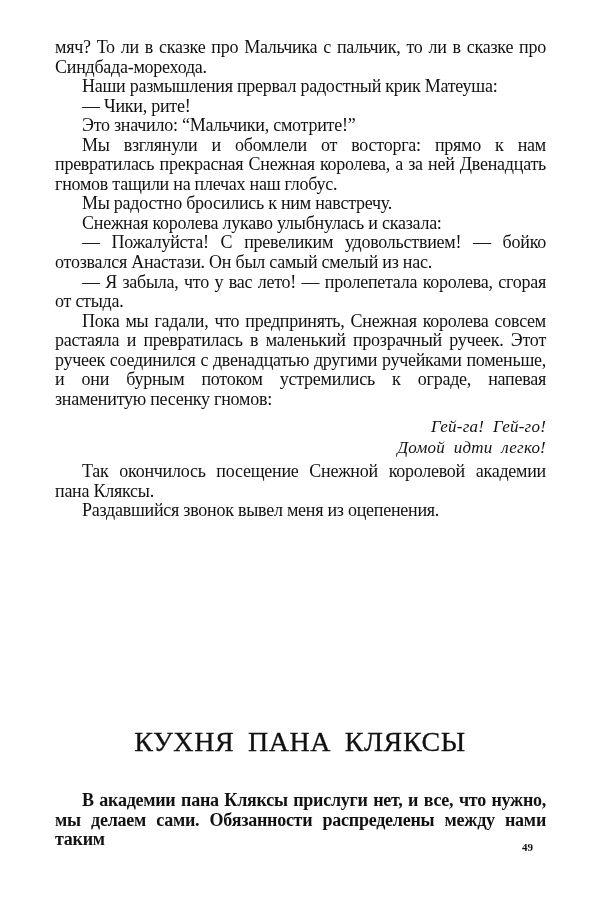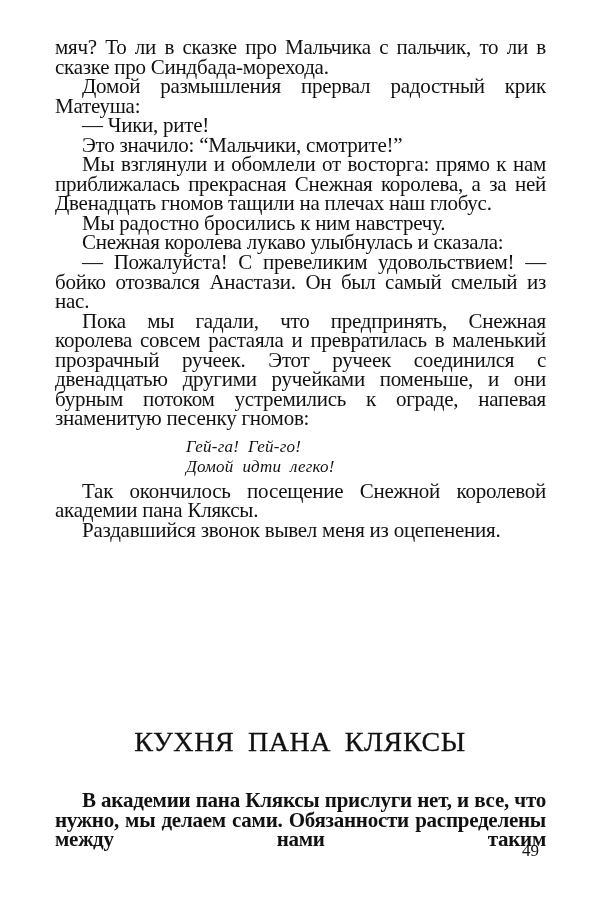--- a/index.html
+++ b/index.html
@@ -15,35 +15,36 @@
       color: #111111;
       font-family: "Liberation Serif", "DejaVu Serif", serif;
     }
     .page {
       position: absolute;
       left: 55px;
       top: 38px;
       width: 491px;
     }
     .p {
-      font-size: 21px;
+      font-size: 18px;
       line-height: 19.55px;
       text-align: justify;
       margin: 0;
       letter-spacing: -0.25px;
       word-spacing: 0px;
     }
     .p.indent { text-indent: 27px; }
     .p.last-left { text-align-last: left; }
     .poem {
       margin: 8px 0 4px 131px;
       font-style: italic;
       font-size: 17px;
       line-height: 20.5px;
       letter-spacing: 0.2px;
+      text-align: right;
     }
     .poem div { white-space: pre; }
     .heading {
       position: absolute;
       left: 0;
       width: 600px;
       top: 726px;
       text-align: center;
       font-size: 28px;
       font-weight: normal;
@@ -55,36 +56,37 @@
     .page2 {
       position: absolute;
       left: 55px;
       top: 791px;
       width: 491px;
     }
     .page-number {
       position: absolute;
       left: 522px;
       top: 841px;
-      font-size: 17px;
-      font-weight: normal;
+      font-size: 11px;
+      font-weight: bold;
     }
   </style>
 </head>
 <body>
 
 <div class="page">
   <p class="p last-left">мяч? То ли в сказке про Мальчика с пальчик, то ли в сказке про Синдбада-морехода.</p>
-  <p class="p indent last-left">Домой размышления прервал радостный крик Матеуша:</p>
+  <p class="p indent last-left">Наши размышления прервал радостный крик Матеуша:</p>
   <p class="p indent last-left">— Чики, рите!</p>
   <p class="p indent last-left">Это значило: “Мальчики, смотрите!”</p>
-  <p class="p indent last-left">Мы взглянули и обомлели от восторга: прямо к нам приближалась прекрасная Снежная королева, а за ней Двенадцать гномов тащили на плечах наш глобус.</p>
+  <p class="p indent last-left">Мы взглянули и обомлели от восторга: прямо к нам превратилась прекрасная Снежная королева, а за ней Двенадцать гномов тащили на плечах наш глобус.</p>
   <p class="p indent last-left">Мы радостно бросились к ним навстречу.</p>
   <p class="p indent last-left">Снежная королева лукаво улыбнулась и сказала:</p>
   <p class="p indent last-left">— Пожалуйста! С превеликим удовольствием! — бойко отозвался Анастази. Он был самый смелый из нас.</p>
+  <p class="p indent last-left">— Я забыла, что у вас лето! — пролепетала королева, сгорая от стыда.</p>
   <p class="p indent last-left">Пока мы гадали, что предпринять, Снежная королева совсем растаяла и превратилась в маленький прозрачный ручеек. Этот ручеек соединился с двенадцатью другими ручейками поменьше, и они бурным потоком устремились к ограде, напевая знаменитую песенку гномов:</p>
 
   <div class="poem">
     <div>Гей-га!  Гей-го!</div>
     <div>Домой  идти  легко!</div>
   </div>
 
   <p class="p indent last-left">Так окончилось посещение Снежной королевой академии пана Кляксы.</p>
   <p class="p indent last-left">Раздавшийся звонок вывел меня из оцепенения.</p>
 </div>

